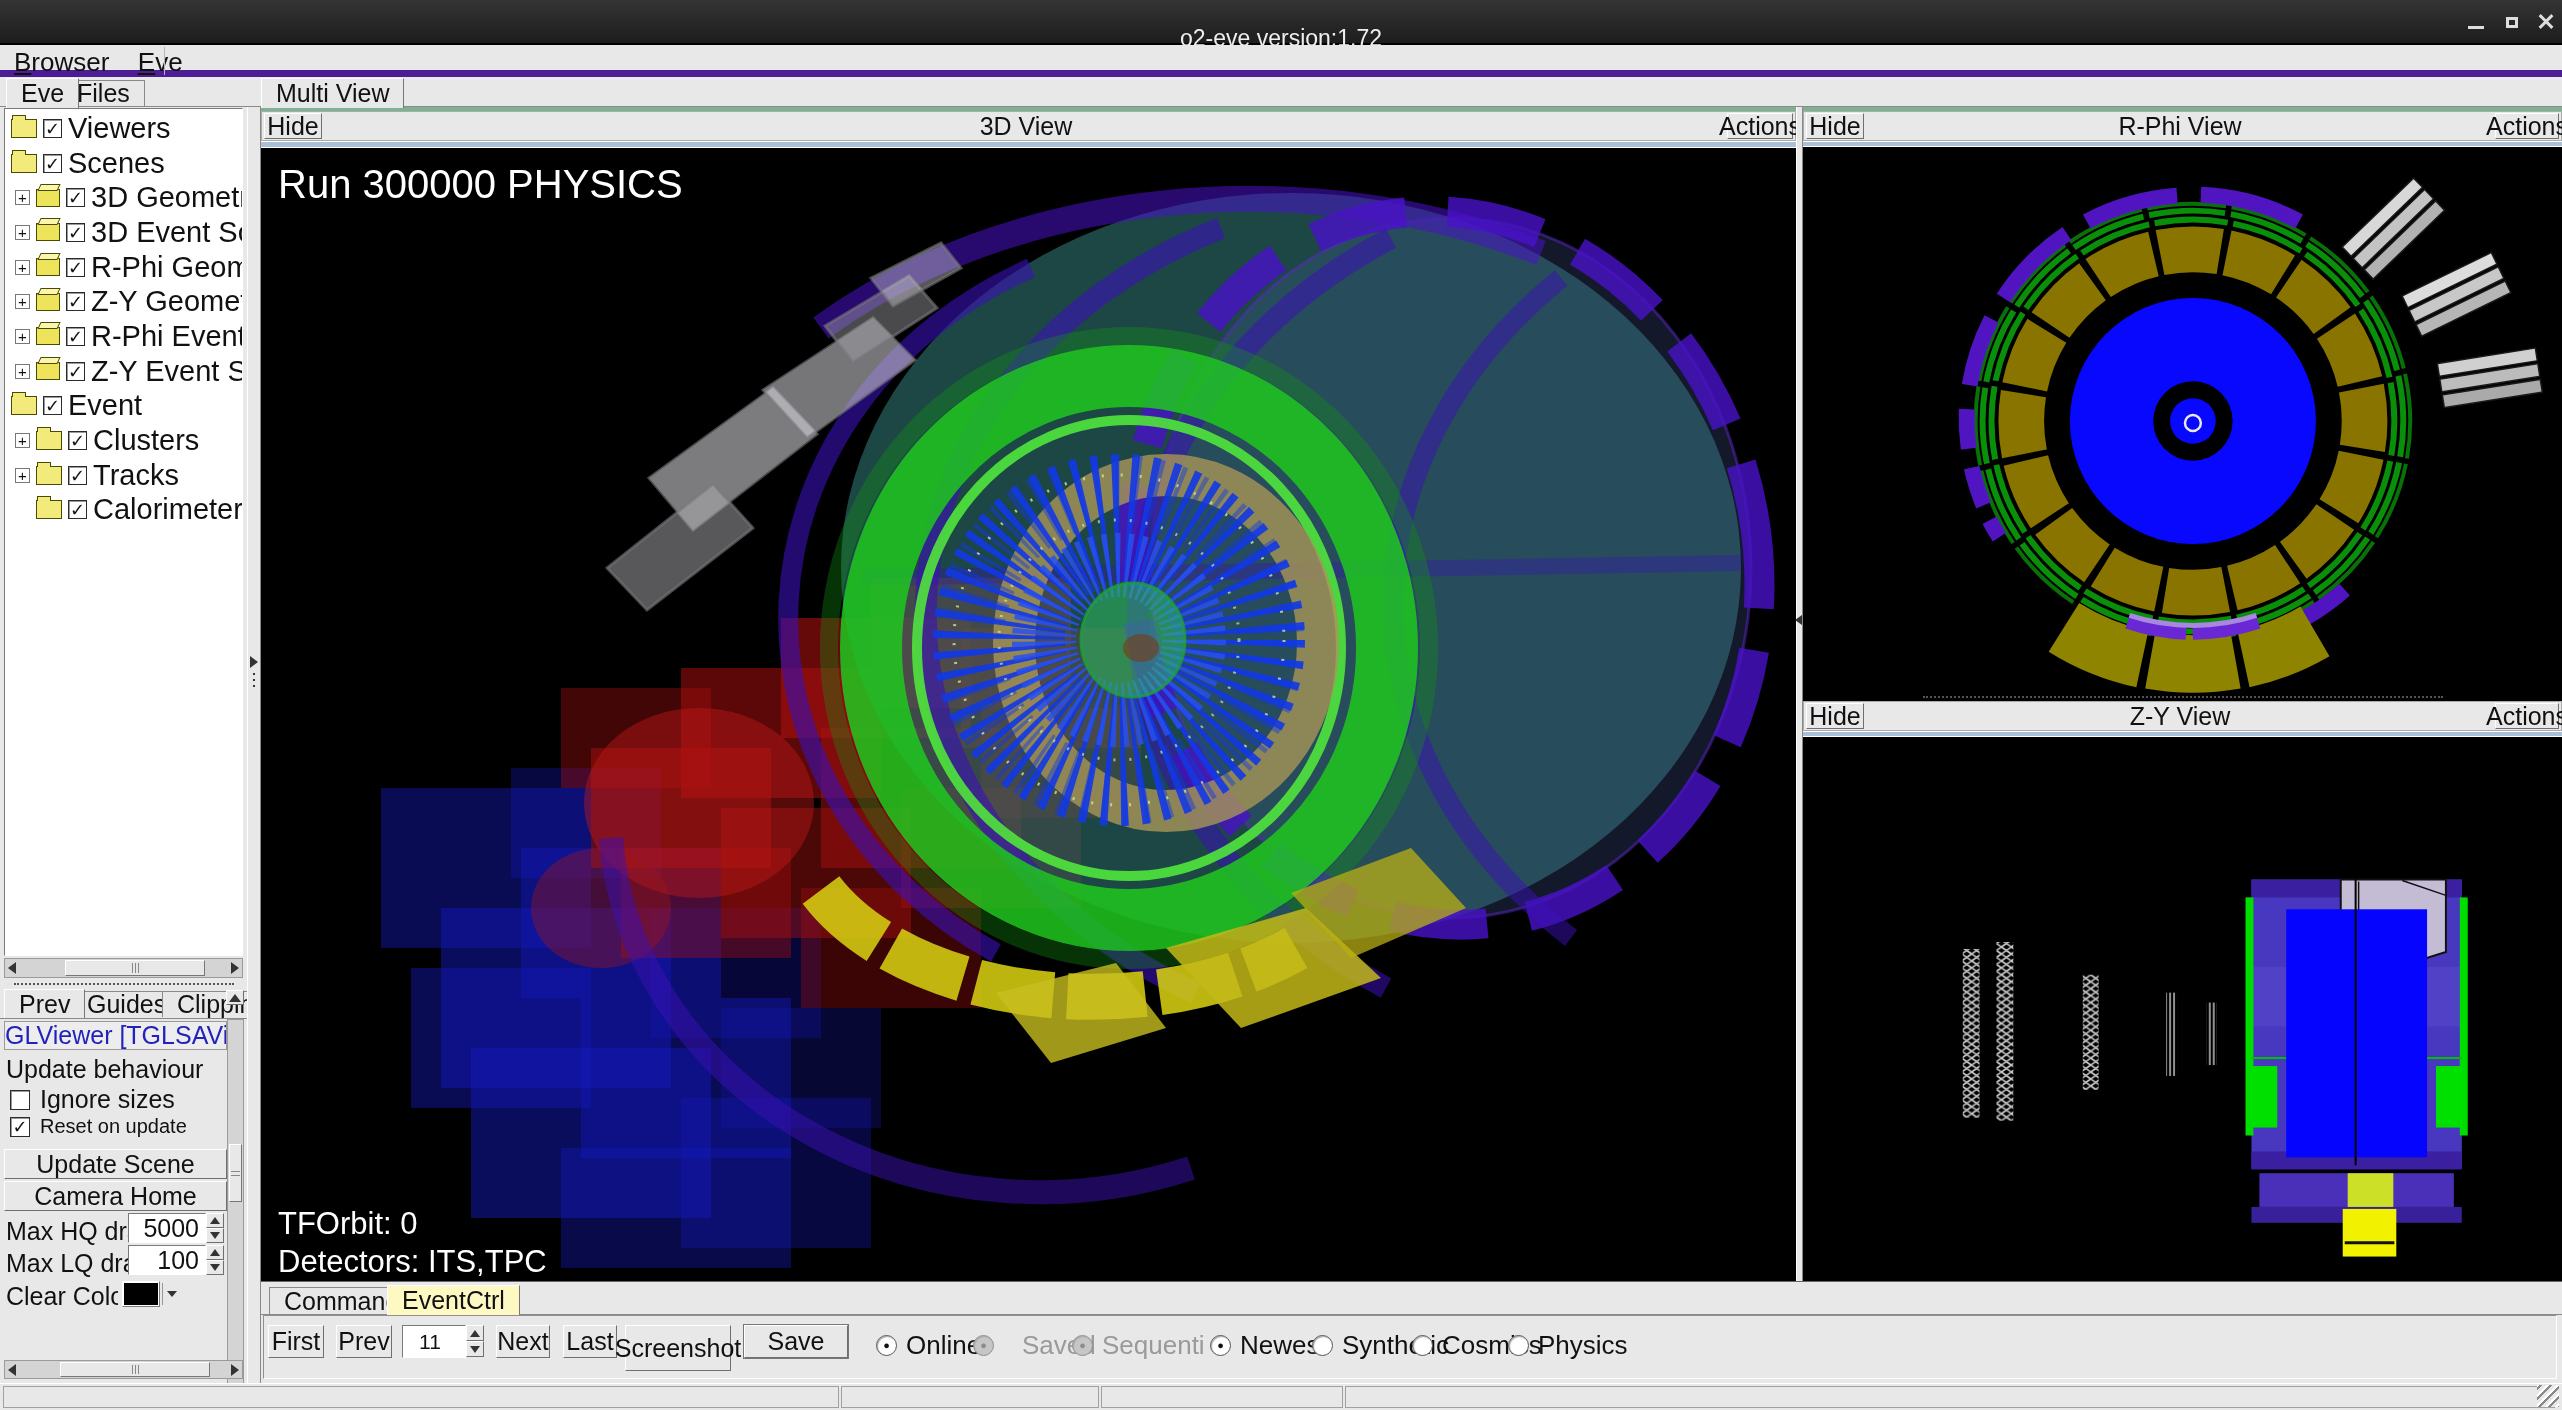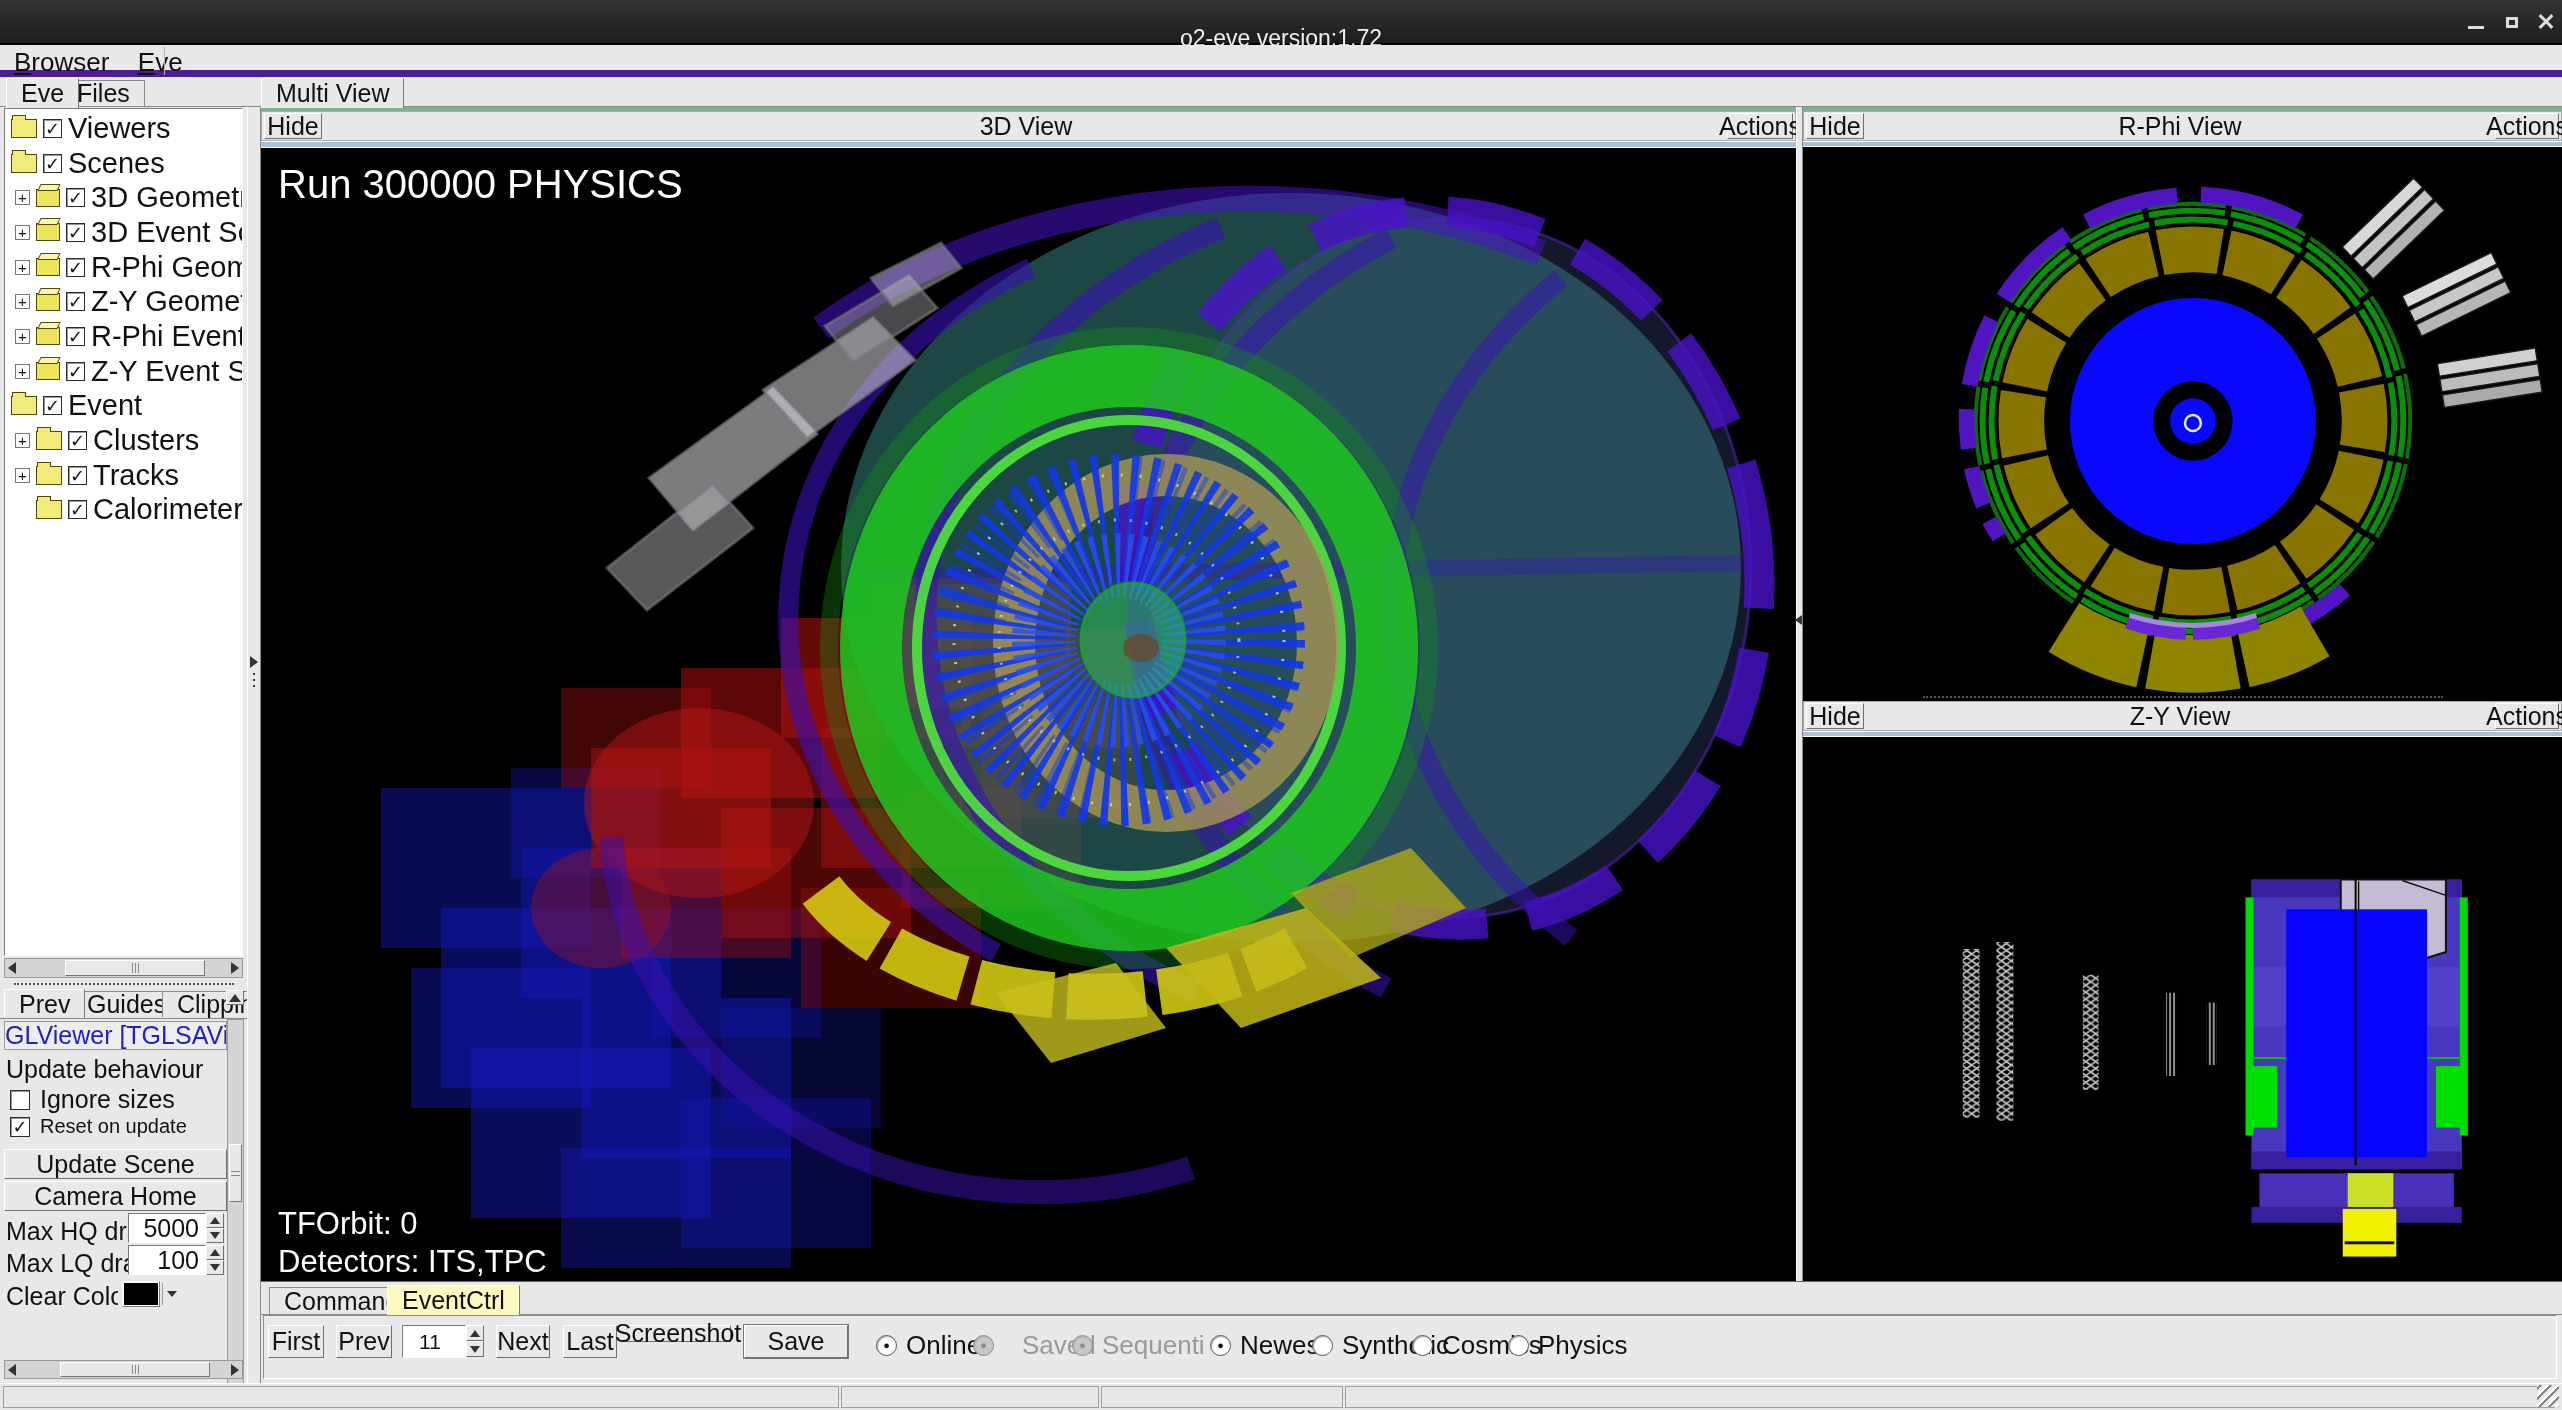--- a/index.html
+++ b/index.html
@@ -534,21 +534,21 @@
           <div class="arrow-dn" style="border-top-width:7px;border-left-width:5px;border-right-width:5px;"></div>
         </div>
     </div>
 
     <div class="btn abs" style="left:235px;top:43px;width:54px;height:33px;">
       <span>Next</span>
       </div>
     <div class="btn abs" style="left:302px;top:43px;width:54px;height:33px;">
       <span>Last</span>
       </div>
-    <div class="btn abs" style="left:364px;top:43px;width:106px;height:17px;">
+    <div class="btn abs" style="left:364px;top:43px;width:106px;height:46px;">
       <span>Screenshot</span>
       </div>
     <div class="btn abs" style="left:483px;top:43px;width:104px;height:33px;box-shadow:0 0 0 1px #777;">
       <span>Save</span>
       </div>
 
     <div class="abs" style="left:615px;top:48px;display:flex;align-items:center;gap:9px;">
       <span class="radio">
           <span class="dot">●</span>
         </span>

